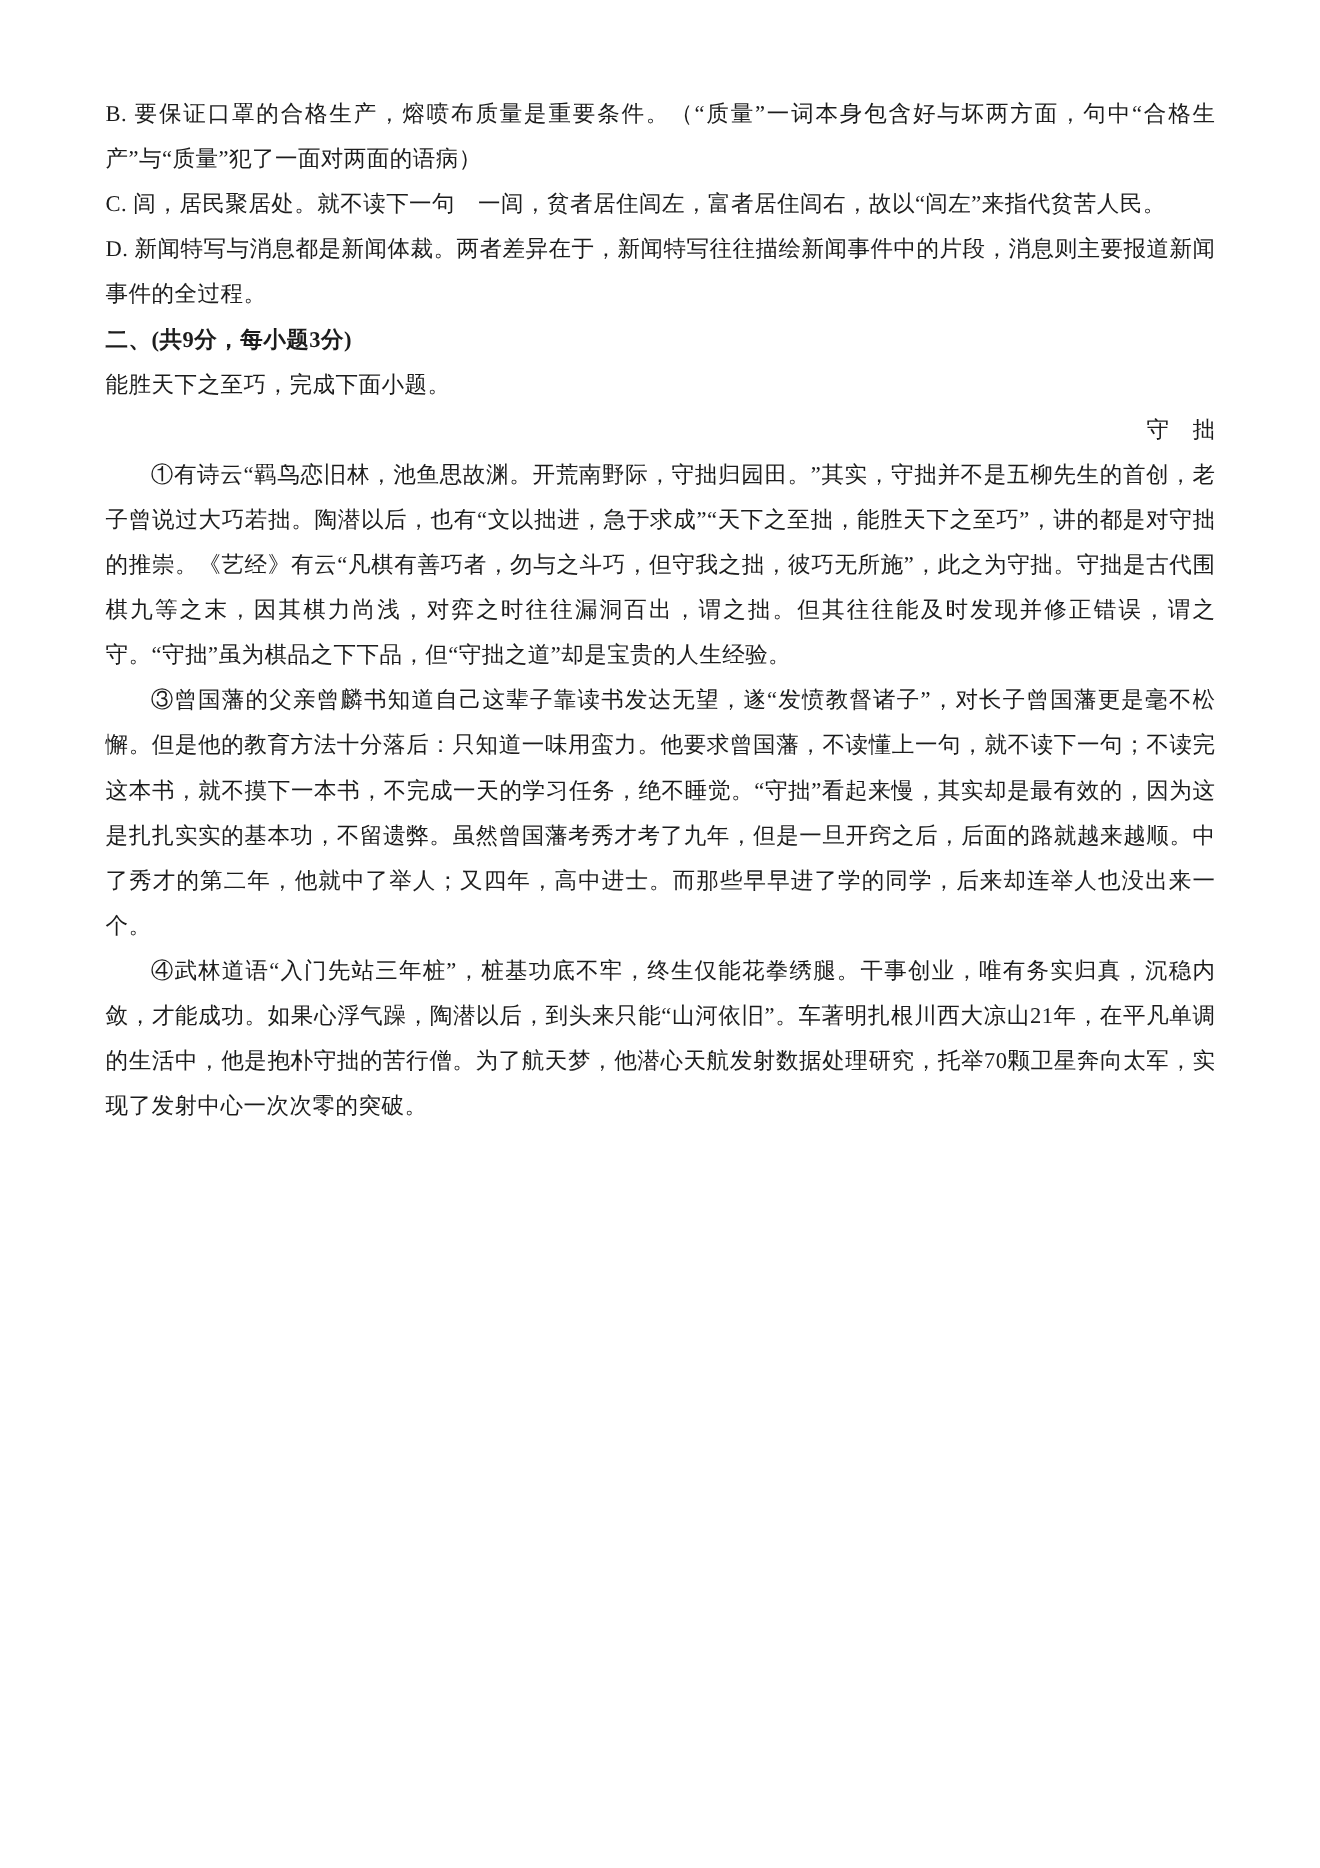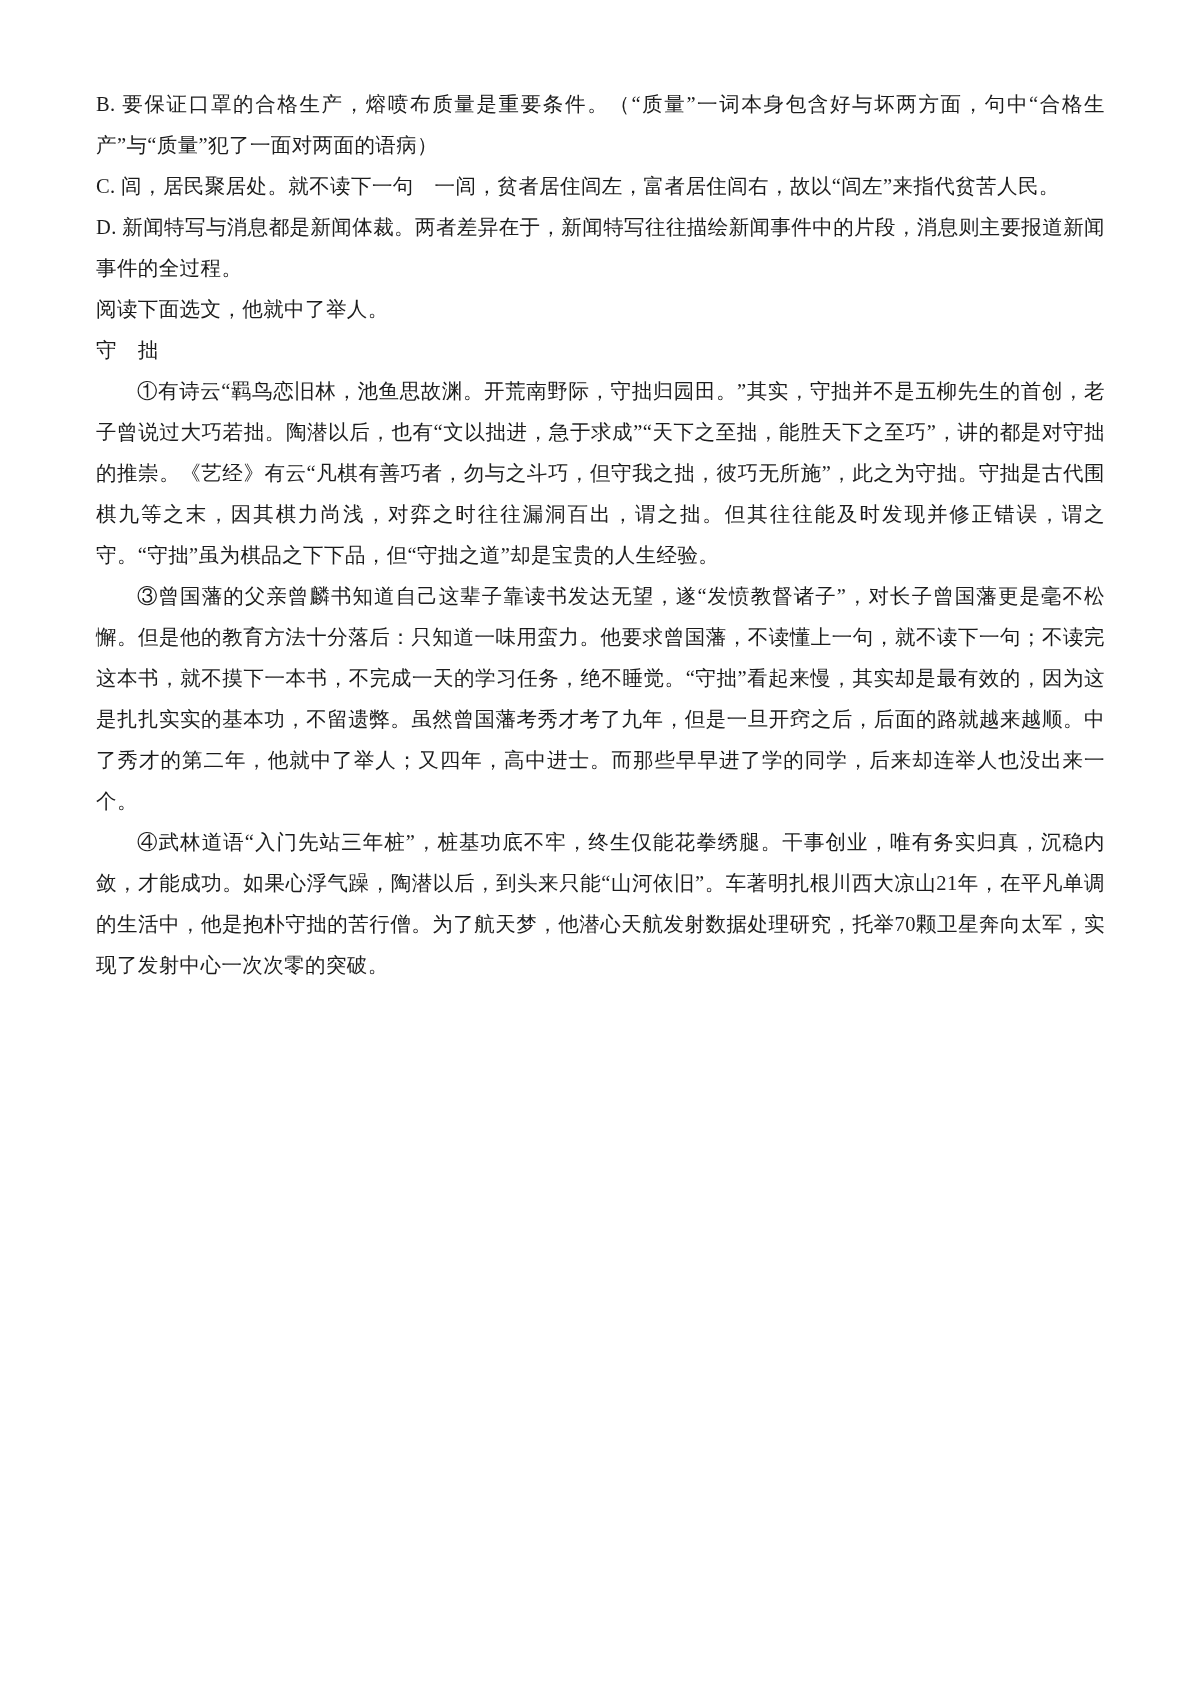--- a/index.html
+++ b/index.html
@@ -24,33 +24,34 @@
     margin: 0;
     text-align: justify;
     text-justify: inter-ideograph;
     word-break: break-all;
     letter-spacing: 0.4px;
   }
   .para.indent {
     text-indent: 2em;
   }
   .para.center {
-    text-align: left;
+    text-align: right;
     text-indent: 0;
     word-break: normal;
   }
   .para.bold {
     font-weight: bold;
   }
 </style>
 </head>
 <body>
 
 <div class="page">
   <p class="para">B. 要保证口罩的合格生产，熔喷布质量是重要条件。（“质量”一词本身包含好与坏两方面，句中“合格生产”与“质量”犯了一面对两面的语病）</p>
   <p class="para">C. 闾，居民聚居处。就不读下一句　一闾，贫者居住闾左，富者居住闾右，故以“闾左”来指代贫苦人民。</p>
   <p class="para">D. 新闻特写与消息都是新闻体裁。两者差异在于，新闻特写往往描绘新闻事件中的片段，消息则主要报道新闻事件的全过程。</p>
-  <p class="para">阅读下面选文，他就中了举人。</p>
+  <p class="para bold">二、(共9分，每小题3分)</p>
+  <p class="para">能胜天下之至巧，完成下面小题。</p>
   <p class="para center">守　拙</p>
   <p class="para indent">①有诗云“羁鸟恋旧林，池鱼思故渊。开荒南野际，守拙归园田。”其实，守拙并不是五柳先生的首创，老子曾说过大巧若拙。陶潜以后，也有“文以拙进，急于求成”“天下之至拙，能胜天下之至巧”，讲的都是对守拙的推崇。《艺经》有云“凡棋有善巧者，勿与之斗巧，但守我之拙，彼巧无所施”，此之为守拙。守拙是古代围棋九等之末，因其棋力尚浅，对弈之时往往漏洞百出，谓之拙。但其往往能及时发现并修正错误，谓之守。“守拙”虽为棋品之下下品，但“守拙之道”却是宝贵的人生经验。</p>
   <p class="para indent">③曾国藩的父亲曾麟书知道自己这辈子靠读书发达无望，遂“发愤教督诸子”，对长子曾国藩更是毫不松懈。但是他的教育方法十分落后：只知道一味用蛮力。他要求曾国藩，不读懂上一句，就不读下一句；不读完这本书，就不摸下一本书，不完成一天的学习任务，绝不睡觉。“守拙”看起来慢，其实却是最有效的，因为这是扎扎实实的基本功，不留遗弊。虽然曾国藩考秀才考了九年，但是一旦开窍之后，后面的路就越来越顺。中了秀才的第二年，他就中了举人；又四年，高中进士。而那些早早进了学的同学，后来却连举人也没出来一个。</p>
   <p class="para indent">④武林道语“入门先站三年桩”，桩基功底不牢，终生仅能花拳绣腿。干事创业，唯有务实归真，沉稳内敛，才能成功。如果心浮气躁，陶潜以后，到头来只能“山河依旧”。车著明扎根川西大凉山21年，在平凡单调的生活中，他是抱朴守拙的苦行僧。为了航天梦，他潜心天航发射数据处理研究，托举70颗卫星奔向太军，实现了发射中心一次次零的突破。</p>
 </div>
 
 </body></html>

